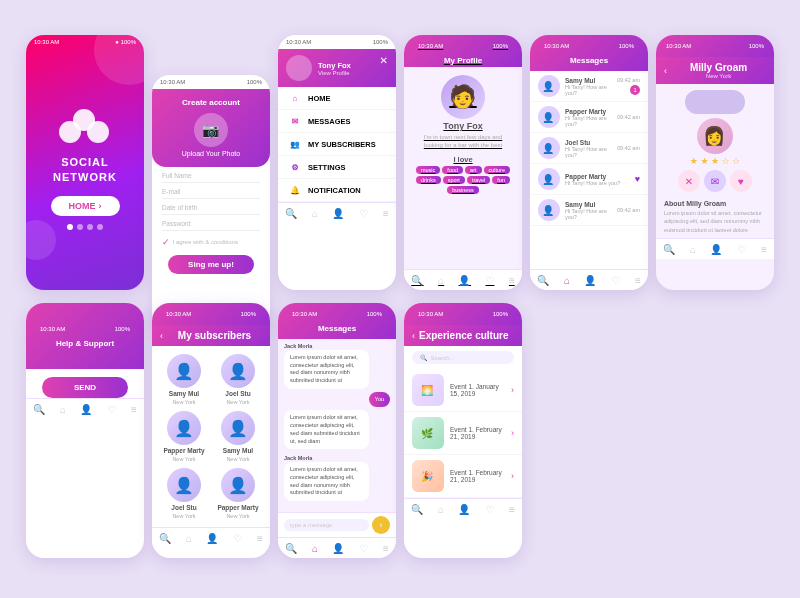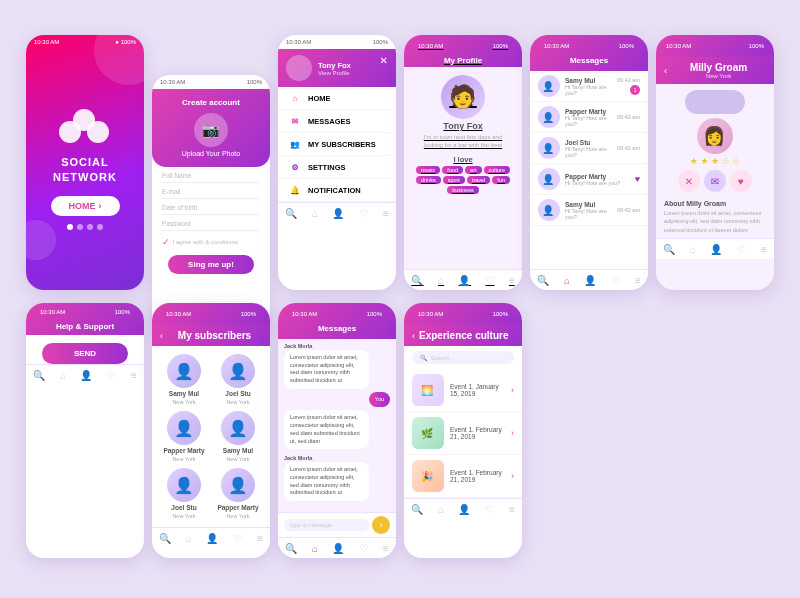--- a/index.html
+++ b/index.html
@@ -337,21 +337,21 @@
     .btn-msg { background: #e0d0ff; color: #9b30d0; }
     .btn-heart { background: #ffe0f0; color: #e040b0; }
     .about-section { padding: 4px 8px; }
     .about-title { font-size: 7px; font-weight: 700; color: #555; margin-bottom: 2px; }
     .about-text { font-size: 5.5px; color: #aaa; line-height: 1.5; }
 
     
     .phone7 { background: #fff; }
     .phone7-header {
       background: linear-gradient(135deg, #e040b0, #9b30d0);
-      padding: 2px 8px;
+      padding: 19px 8px;
       text-align: center;
     }
     .contact-form { padding: 6px 10px; }
     .contact-title { font-size: 7.5px; font-weight: 700; color: #555; text-align: center; margin-bottom: 8px; }
     .form-row {
       display: flex;
       align-items: center;
       gap: 4px;
       margin-bottom: 6px;
     }

